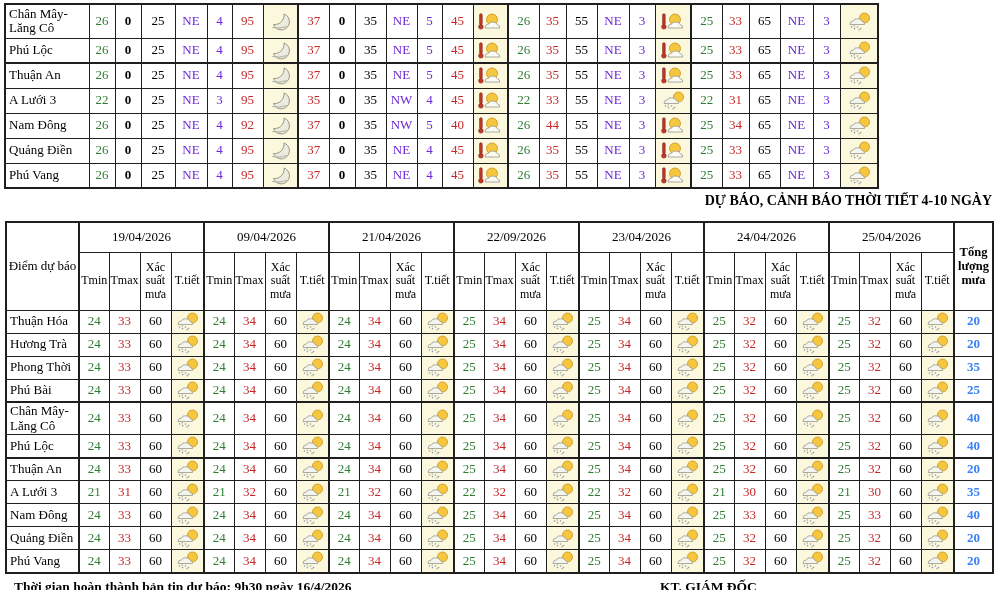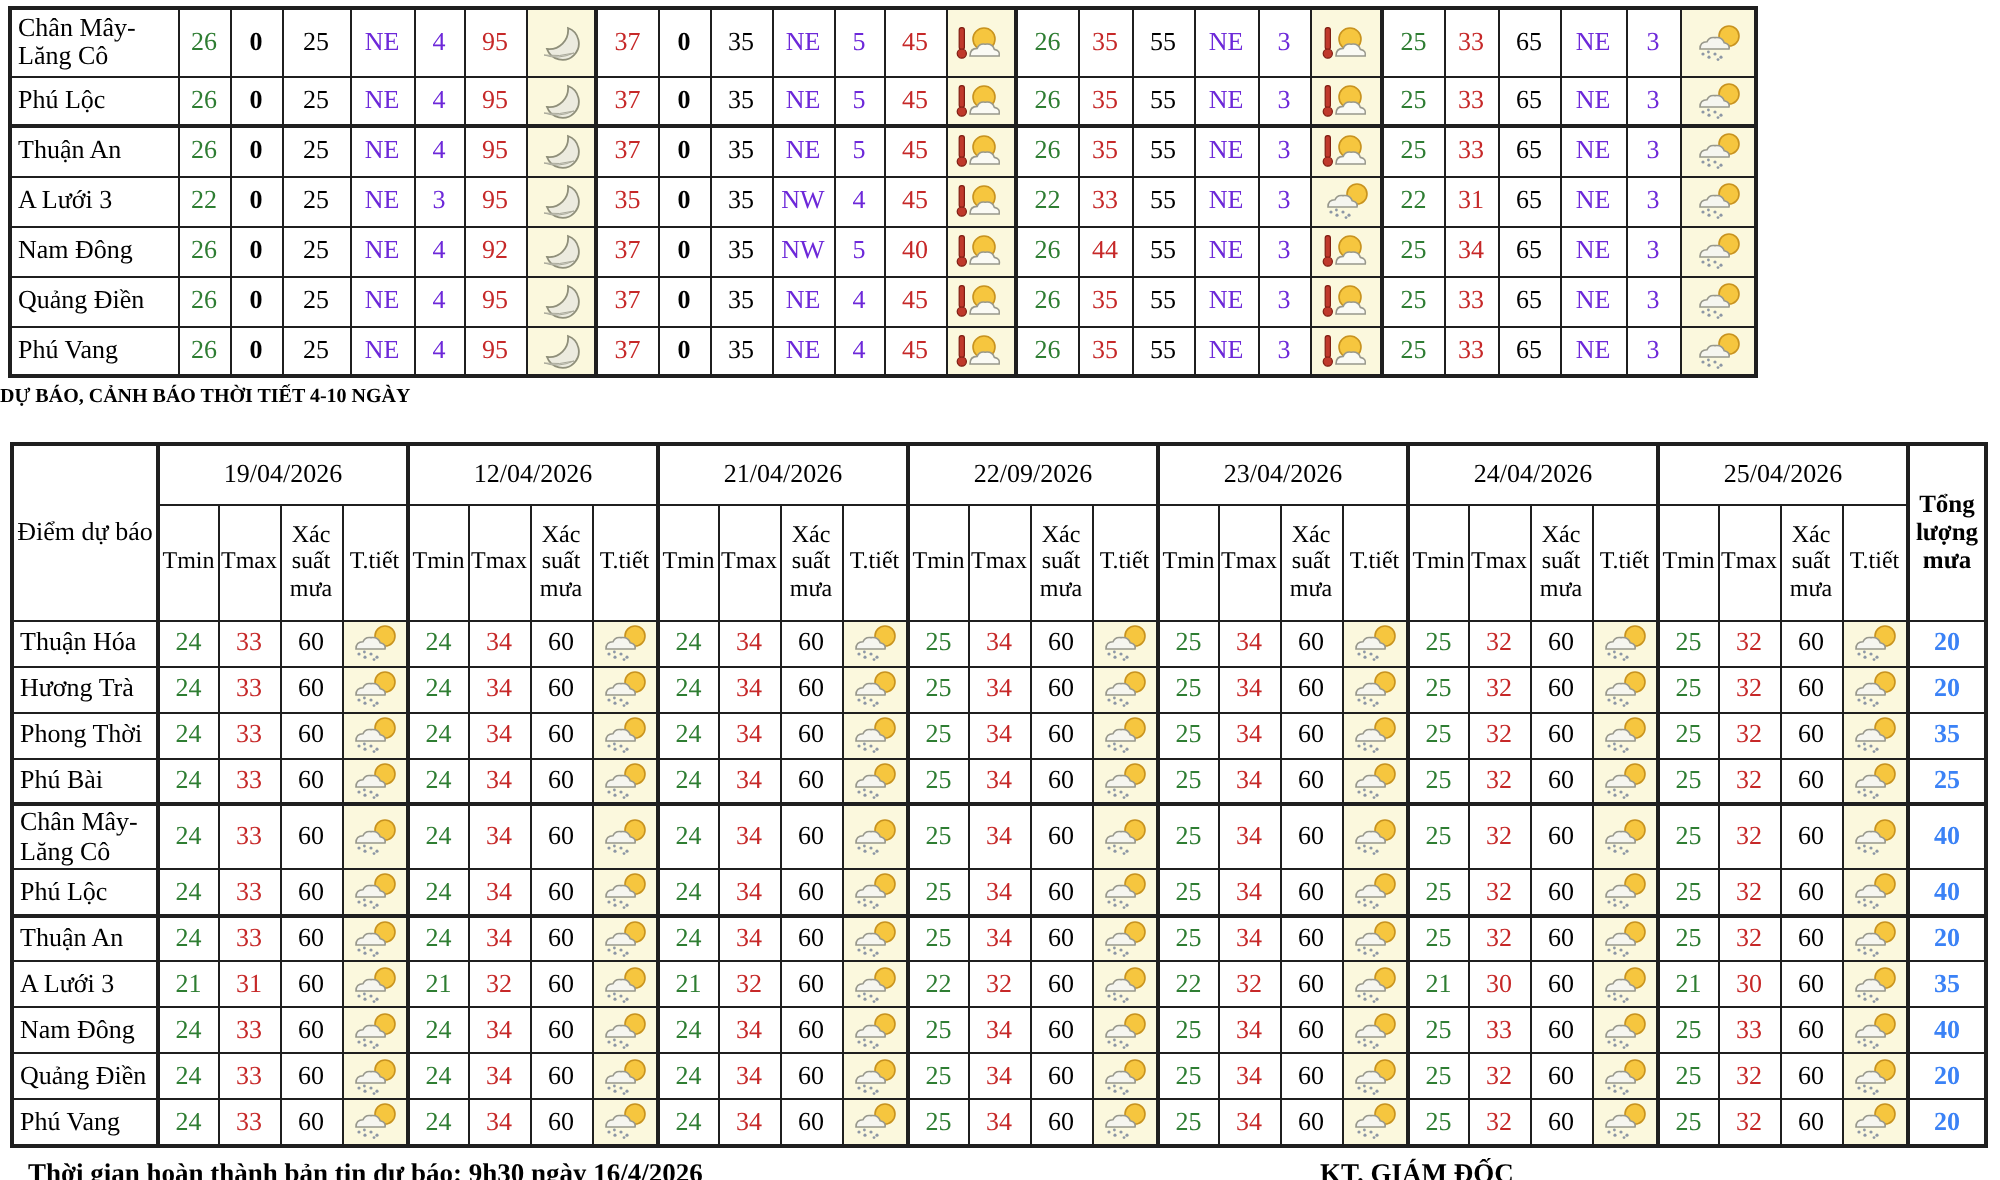--- a/index.html
+++ b/index.html
@@ -22,22 +22,22 @@
   td.boldtotal{color:#3b82f6;font-weight:bold;}
   td.iconcell{background:#fbf8dd;}
   td.hdr{font-size:13px;margin-left:41px;}
   td.hdrsmall{font-size:12px;line-height:1.1;}
   td.totalhdr{font-weight:bold;font-size:12.5px;line-height:1.15;}
 
   #topTable{position:absolute;left:4px;top:3px;}
   #topTable tr{height:25px;}
   #topTable tr.tall{height:34px;}
 
-  #fcTitle{position:absolute;left:0;top:193px;width:992px;text-align:left;
-           font-weight:bold;font-size:10px;}
+  #fcTitle{position:absolute;left:0;top:193px;width:992px;text-align:right;
+           font-weight:bold;font-size:14px;}
   #fcTable{position:absolute;left:5px;top:221px;}
   #fcTable tr.h1{height:30px;}
   #fcTable tr.h2{height:58px;}
   #fcTable tbody tr{height:23px;}
   #fcTable tbody tr.tall{height:32px;}
 
   .footer-left{position:absolute;left:14px;top:579px;font-weight:bold;font-size:13.5px;white-space:nowrap;}
   .footer-right{position:absolute;left:660px;top:579px;font-weight:bold;font-size:13.5px;white-space:nowrap;}
   svg{display:block;margin:0 auto;}
 </style>
@@ -545,21 +545,21 @@
         <col style="width: 30px;">
         <col style="width: 31px;">
         <col style="width: 31px;">
         <col style="width: 33px;">
         <col style="width: 39px;">
       </colgroup>
     <thead id="fcHead">
         <tr class="h1">
           <td rowspan="2" class="hdr">Điểm dự báo</td>
           <td colspan="4" class="hdr gs">19/04/2026</td>
-          <td colspan="4" class="hdr gs">12/04/2026</td>
+          <td colspan="4" class="hdr gs">09/04/2026</td>
           <td colspan="4" class="hdr gs">21/04/2026</td>
           <td colspan="4" class="hdr gs">22/09/2026</td>
           <td colspan="4" class="hdr gs">23/04/2026</td>
           <td colspan="4" class="hdr gs">24/04/2026</td>
           <td colspan="4" class="hdr gs">25/04/2026</td>
           <td rowspan="2" class="totalhdr gs">Tổng lượng mưa</td>
         </tr>
         <tr class="h2">
           <td class="hdrsmall gs">Tmin</td>
           <td class="hdrsmall">Tmax</td>

